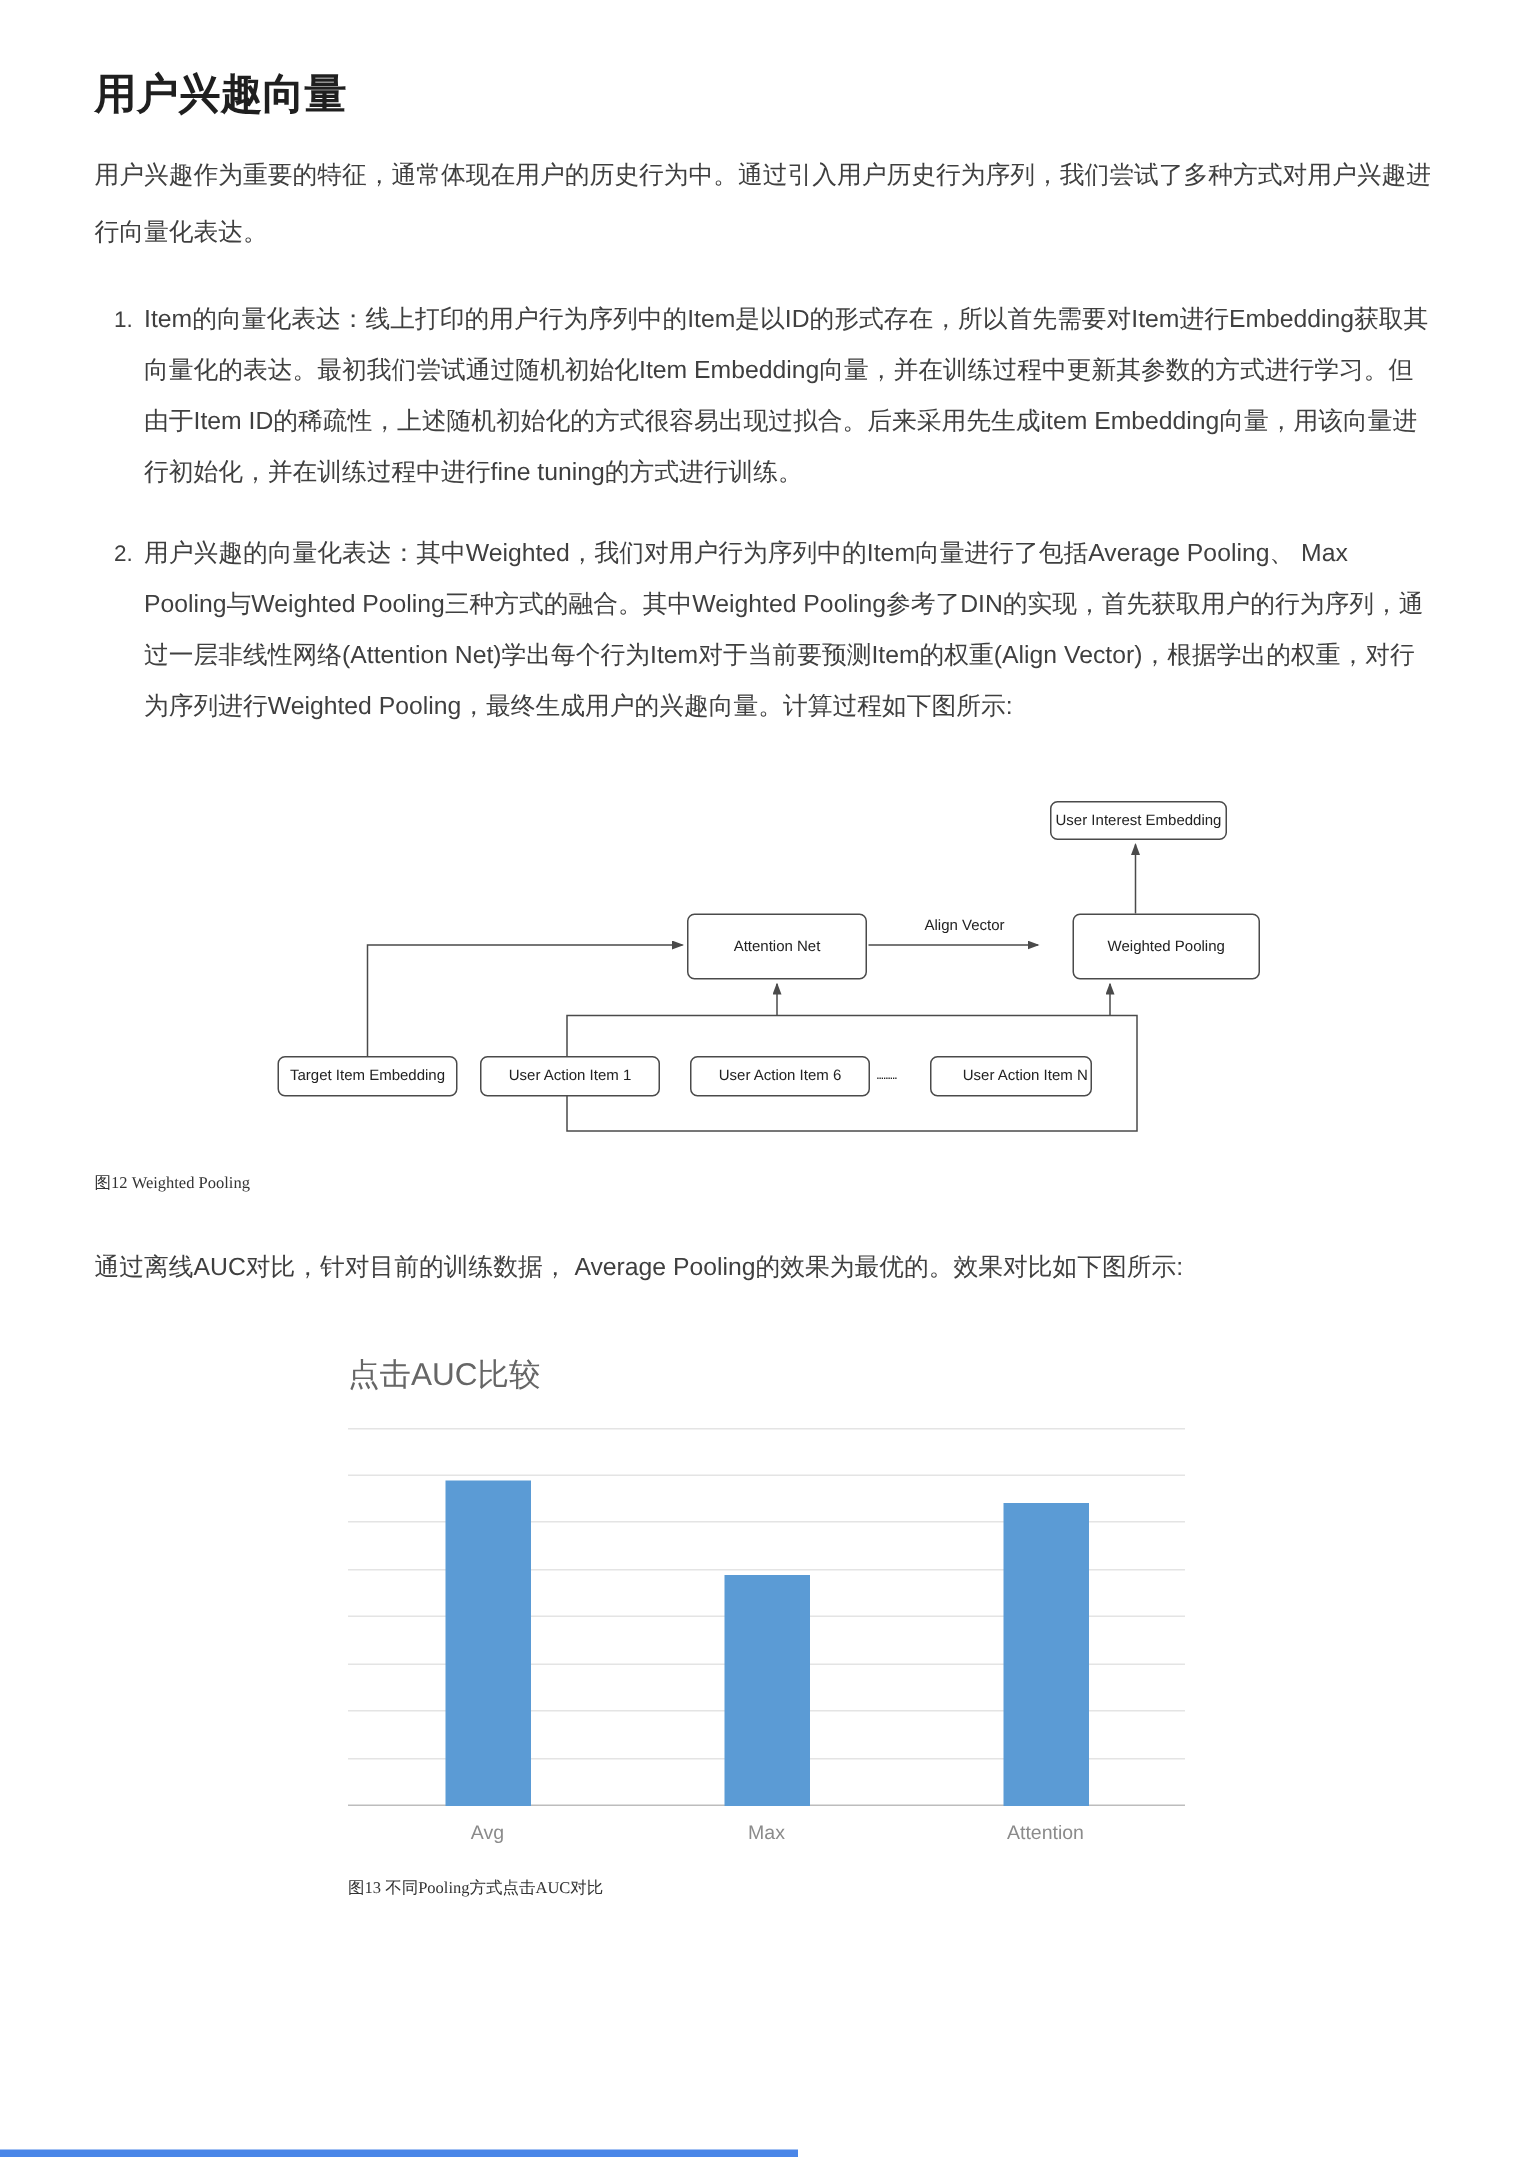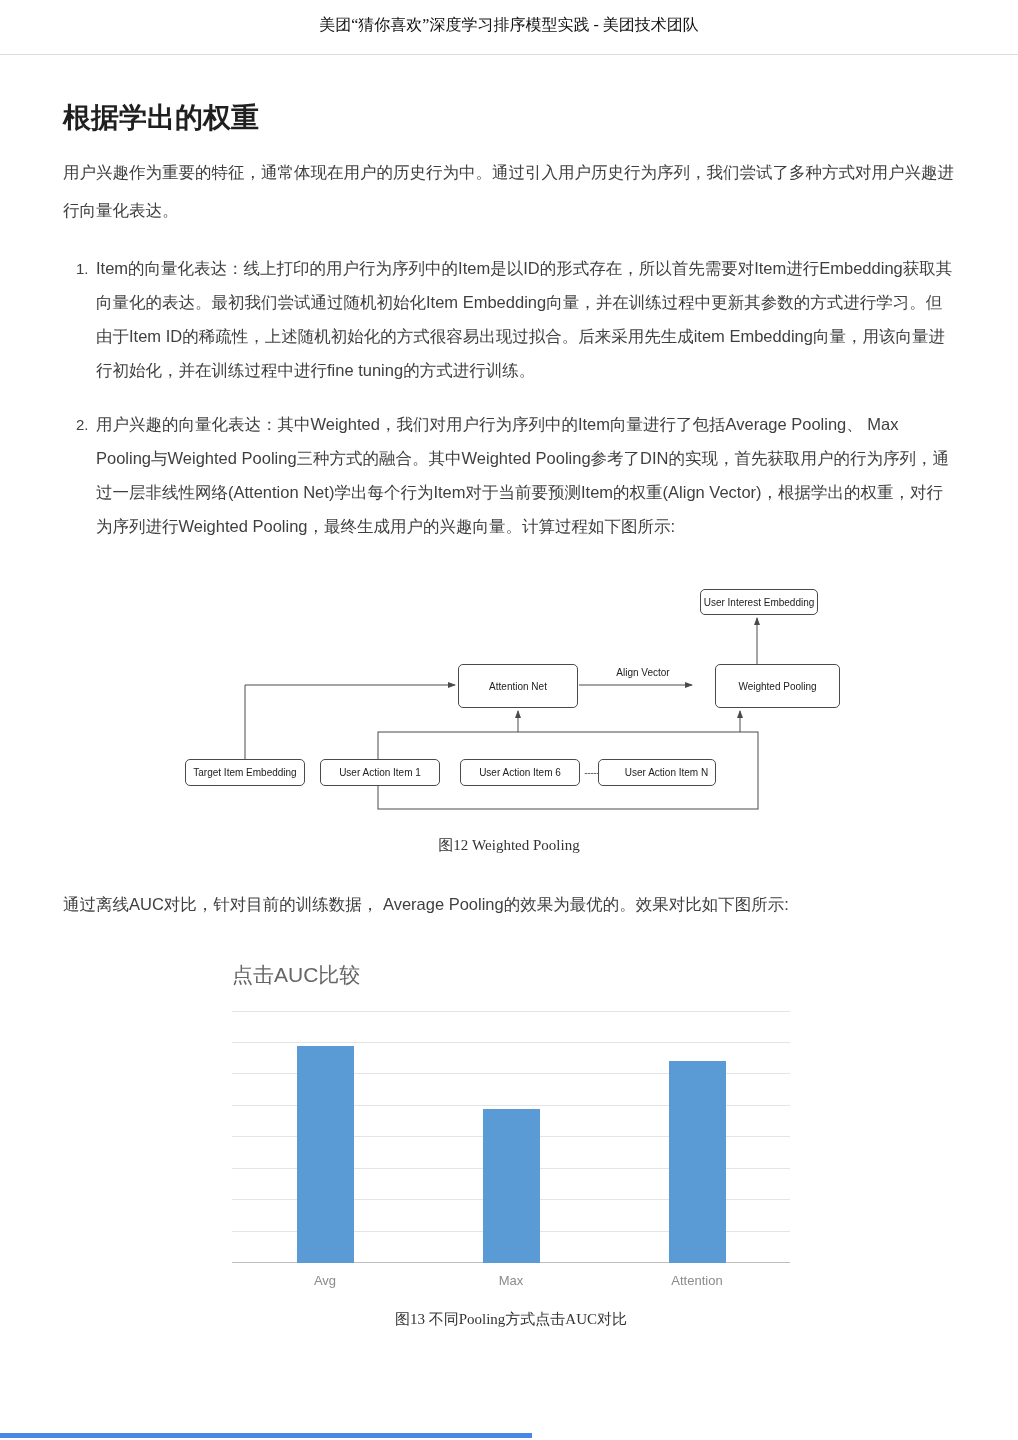--- a/index.html
+++ b/index.html
@@ -22,47 +22,44 @@
   .diagram { margin-top: 36px; }
   .diagram-canvas { position: relative; width: 892px; height: 235px; }
   .diagram-canvas svg { position: absolute; left: 0; top: 0; z-index: 1; }
   .node {
     position: absolute; z-index: 2; background: #fff; border: 1px solid #4a4a4a; border-radius: 5px;
     display: flex; align-items: center; justify-content: center;
     font-size: 10px; color: #222; text-align: center; line-height: 1.1;
   }
   .edge-label { position: absolute; z-index: 2; font-size: 10px; color: #222; text-align: center; }
   .dots { position: absolute; z-index: 2; font-size: 9px; color: #222; letter-spacing: -1px; white-space: nowrap; }
-  .fig-caption { margin-top: 22px; text-align: center; font-family: "Liberation Serif", "DejaVu Serif", serif; font-size: 15px; color: #333; }
+  .fig-caption { margin-top: 22px; text-align: left; font-family: "Liberation Serif", "DejaVu Serif", serif; font-size: 11px; color: #333; }
   .auc-p { margin-top: 30px; }
   .chart-figure { width: 558px; margin: 38px 0 0 169px; }
   .chart-title { text-align: left; font-size: 21px; color: #666; margin-bottom: 22px; }
   .chart-plot { position: relative; height: 252px; }
   .gridline { position: absolute; left: 0; right: 0; height: 1px; background: #e4e4e4; }
   .gridline.base { background: #bdbdbd; }
   .bars { position: absolute; left: 0; right: 0; top: 0; bottom: 0; display: flex; }
   .bar-col { flex: 1; display: flex; align-items: flex-end; justify-content: center; }
   .bar { width: 57px; }
   .chart-xlabels { display: flex; margin-top: 10px; }
   .x-label { flex: 1; text-align: center; font-size: 13px; color: #8b8b8b; }
   .chart-caption { margin-top: 22px; }
   .footer-line { position: absolute; left: 0; bottom: 2px; width: 532px; height: 5px; }
 </style>
 </head>
 <body>
 
 <div class="page">
 
-  <header class="doc-header">
-    <div class="doc-header-title">美团“猜你喜欢”深度学习排序模型实践 - 美团技术团队</div>
-  </header>
 
   <main class="content">
 
-    <h1 class="article-heading">根据学出的权重</h1>
+    <h1 class="article-heading">用户兴趣向量</h1>
 
     <p class="body-text">用户兴趣作为重要的特征，通常体现在用户的历史行为中。通过引入用户历史行为序列，我们尝试了多种方式对用户兴趣进行向量化表达。</p>
 
     <ol class="num-list">
       <li>
         <span class="li-num">1.</span>
         <span class="li-text">Item的向量化表达：线上打印的用户行为序列中的Item是以ID的形式存在，所以首先需要对Item进行Embedding获取其向量化的表达。最初我们尝试通过随机初始化Item Embedding向量，并在训练过程中更新其参数的方式进行学习。但由于Item ID的稀疏性，上述随机初始化的方式很容易出现过拟合。后来采用先生成item Embedding向量，用该向量进行初始化，并在训练过程中进行fine tuning的方式进行训练。</span>
       </li>
       <li>
         <span class="li-num">2.</span>
@@ -87,21 +84,21 @@
         </svg>
 
         <div class="node" style="left:637px; top:10px; width:118px; height:26px;">User Interest Embedding</div>
         <div class="node" style="left:395px; top:85px; width:120px; height:44px;">Attention Net</div>
         <div class="node" style="left:652px; top:85px; width:125px; height:44px;">Weighted Pooling</div>
         <div class="edge-label" style="left:525px; top:88px; width:110px;">Align Vector</div>
         <div class="node" style="left:122px; top:180px; width:120px; height:27px;">Target Item Embedding</div>
         <div class="node" style="left:257px; top:180px; width:120px; height:27px;">User Action Item 1</div>
         <div class="node" style="left:397px; top:180px; width:120px; height:27px;">User Action Item 6</div>
         <div class="dots" style="left:521px; top:187px;">.........</div>
-        <div class="node" style="left:535px; top:180px; width:118px; height:27px;padding-left:19px;">User Action Item N</div>
+        <div class="node" style="left:557px; top:180px; width:108px; height:27px;padding-left:19px;">User Action Item N</div>
       </div>
       <figcaption class="fig-caption">图12 Weighted Pooling</figcaption>
     </figure>
 
     <p class="body-text auc-p">通过离线AUC对比，针对目前的训练数据， Average Pooling的效果为最优的。效果对比如下图所示:</p>
 
     <figure class="chart-figure">
       <div class="chart-title">点击AUC比较</div>
       <div class="chart-plot" id="chart-plot">
           <div class="gridline base" style="bottom: 0px;"></div>

